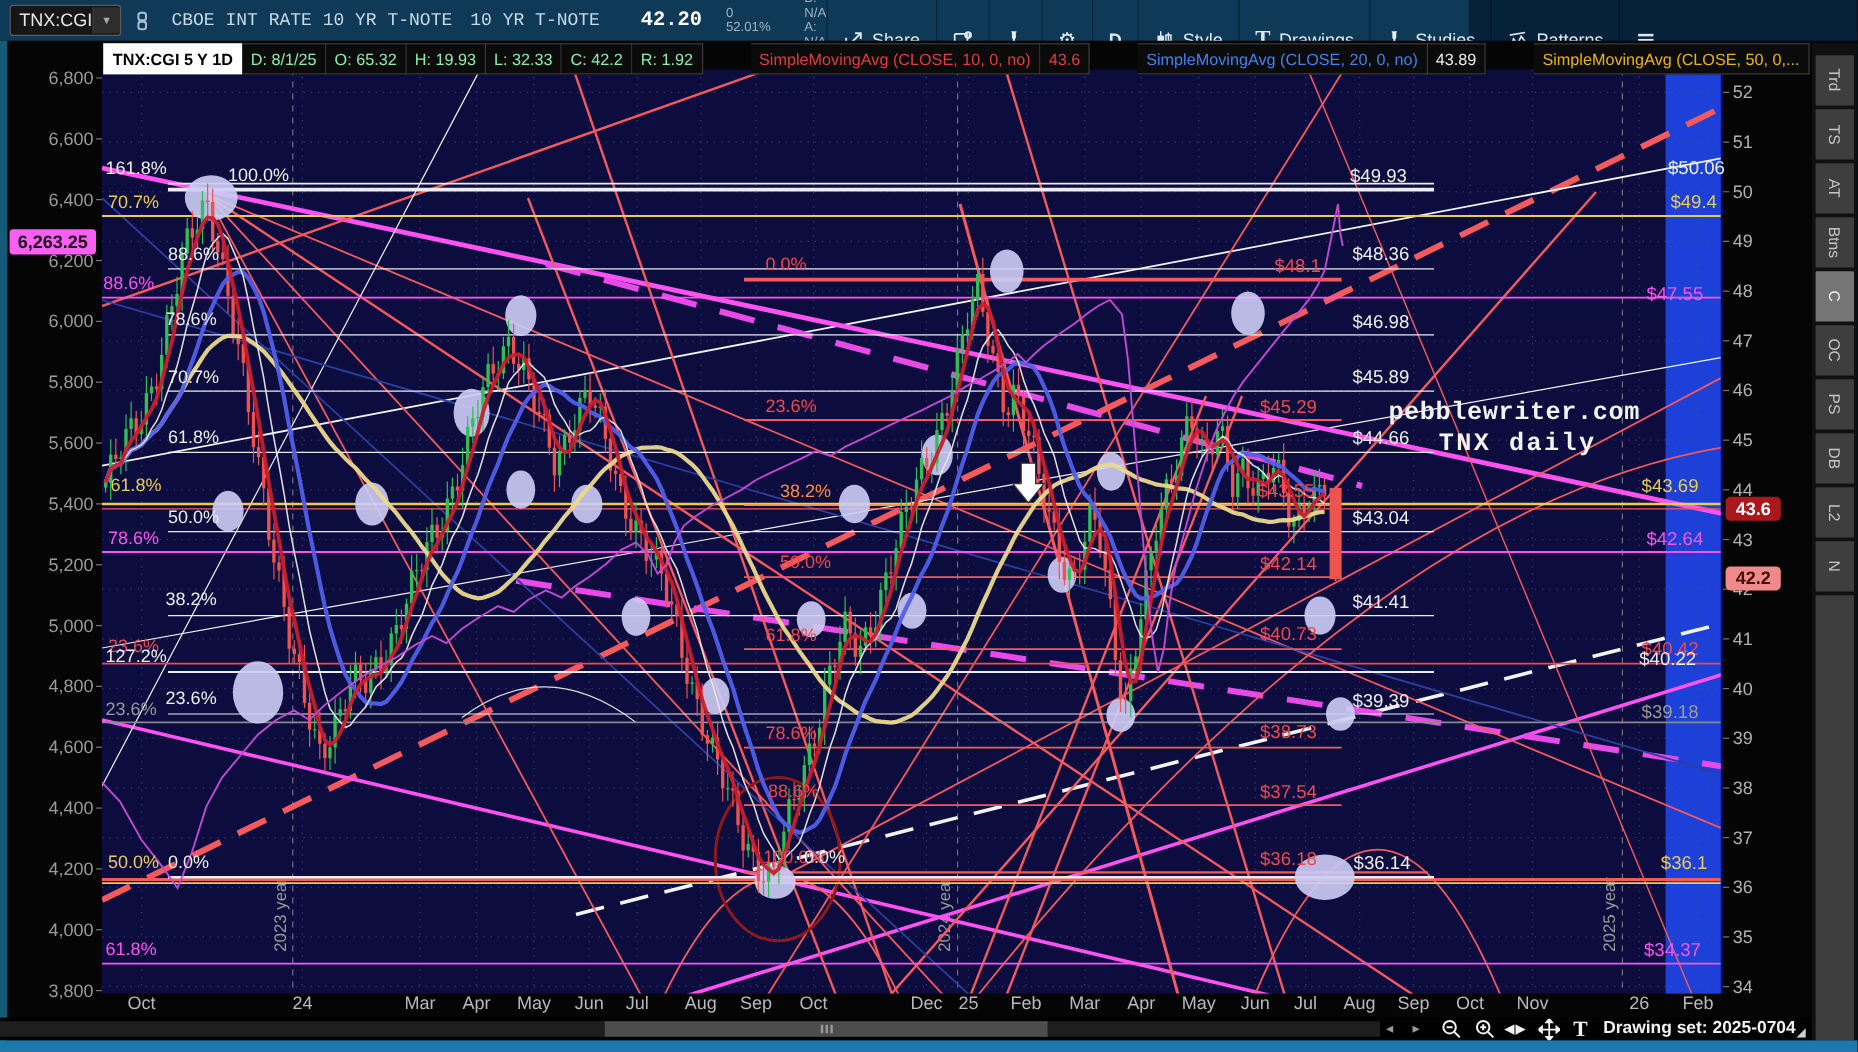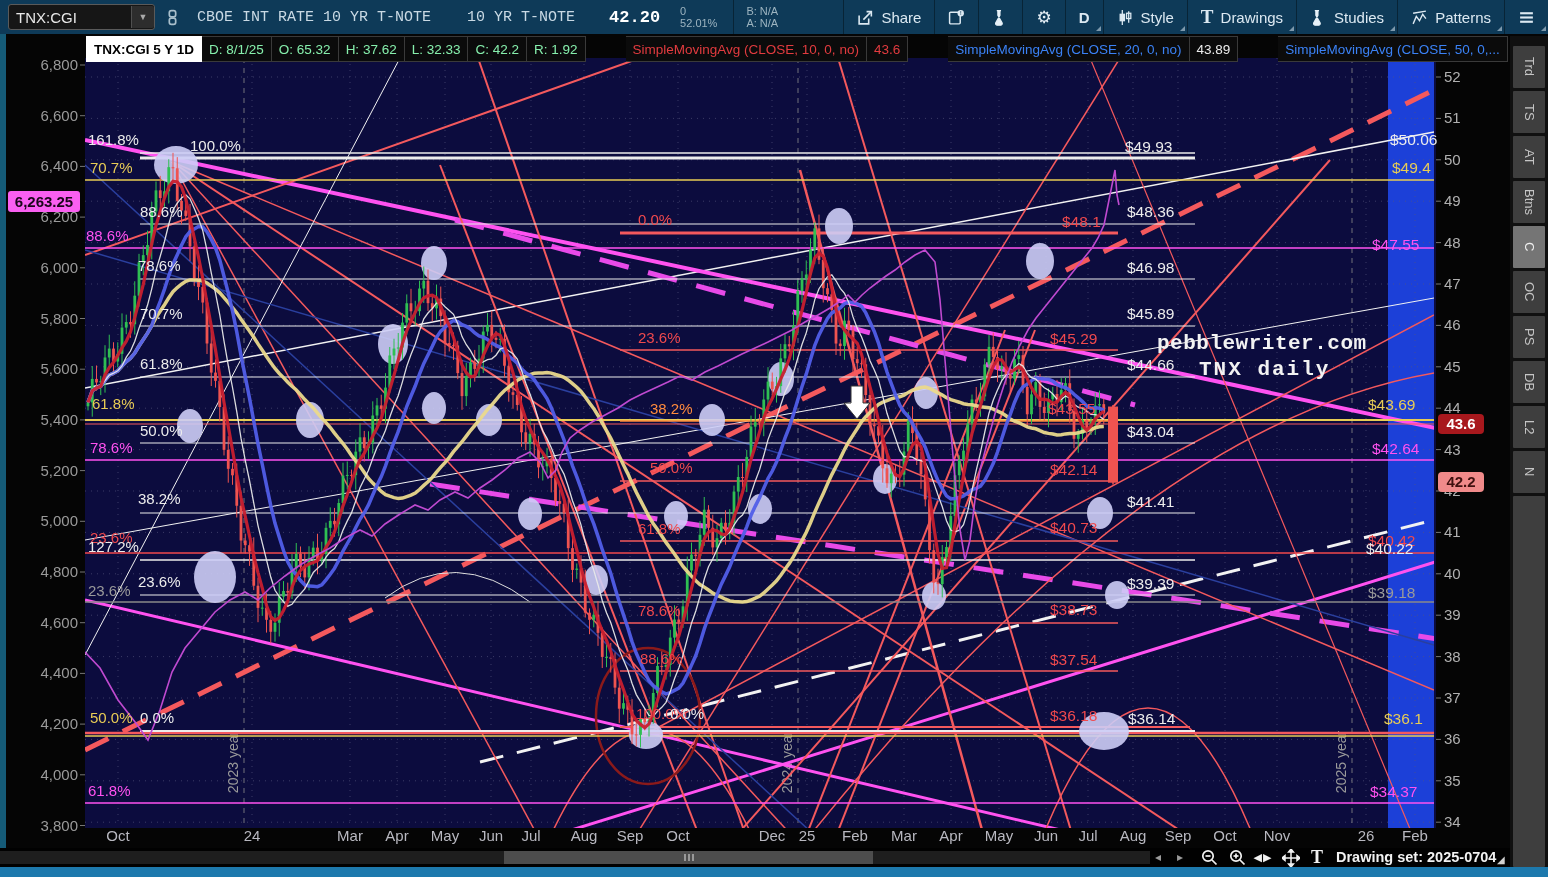--- a/index.html
+++ b/index.html
@@ -1,26 +1,26 @@
 <!DOCTYPE html>
 <html><head>
 <meta charset="utf-8">
 <style>
   html,body{margin:0;padding:0;background:#000;}
   body{font-family:"Liberation Sans",sans-serif;width:1548px;height:877px;overflow:hidden;position:relative;}
   .app{width:1548px;height:877px;position:relative;background:#06213a;}
 
   
-  .toolbar{position:absolute;left:0;top:0;width:1548px;height:34px;background:#0e3a58;display:flex;align-items:center;color:#c9d9e4;font-size:15px;}
+  .toolbar{position:absolute;left:0;top:0;width:1224px;height:34px;background:#0e3a58;display:flex;align-items:center;color:#c9d9e4;font-size:15px;}
   .symbox{margin-left:8px;width:138px;height:24px;background:#161616;border:1px solid #5a5a5a;border-radius:3px;display:flex;align-items:center;padding-left:7px;color:#e8e8e8;}
   .symbox .cap{margin-left:auto;width:22px;height:22px;background:#2d2d2d;border-left:1px solid #505050;display:flex;align-items:center;justify-content:center;color:#aaa;font-size:9px;border-radius:0 2px 2px 0;}
   .tb-txt{white-space:nowrap;font-family:Liberation Mono, monospace;}
   .tb-sep{width:1px;height:34px;background:rgba(0,0,0,.38);}
   .stack{display:flex;flex-direction:column;font-size:11px;line-height:12px;color:#9db4c0;}
-  .tb-btn{height:34px;display:flex;align-items:center;gap:7px;padding:0 13px;border-left:1px solid rgba(0,0,0,.38);color:#dce9f2;position:relative;cursor:default;}
+  .tb-btn{height:34px;display:flex;align-items:center;gap:7px;padding:16px 13px;border-left:1px solid rgba(0,0,0,.38);color:#dce9f2;position:relative;cursor:default;}
   .tb-btn.dd::after{content:"";position:absolute;right:2px;bottom:3px;border-left:5px solid transparent;border-bottom:5px solid #7d98ab;}
   .tb-right{margin-left:auto;display:flex;height:34px;}
   .icon16{width:17px;height:17px;flex:0 0 auto;}
   .gear-glyph{font-size:17px;line-height:17px;color:#e4eef5;}
 
   
   .chart-wrap{position:absolute;left:0;top:34px;width:1548px;height:843px;background:#050505;}
   svg text{font-family:"Liberation Sans",sans-serif;}
   .wm{font-family:"Liberation Mono",monospace;font-weight:bold;}
 
@@ -59,21 +59,21 @@
       <span>TNX:CGI</span>
       <span class="cap">▼</span>
     </div>
     <svg class="icon16" style="margin-left:9px" viewBox="0 0 16 16">
         <g fill="none" stroke="#a9bfcc" stroke-width="1.6">
           <rect x="5" y="1.5" width="6" height="6" rx="2"></rect>
           <rect x="5" y="8.5" width="6" height="6" rx="2"></rect>
         </g>
       </svg>
     <span class="tb-txt" style="margin-left:16px">CBOE INT RATE 10 YR T-NOTE</span>
-    <span class="tb-txt" style="margin-left:36px">10 YR T-NOTE</span>
+    <span class="tb-txt" style="margin-left:15px">10 YR T-NOTE</span>
     <span class="tb-txt" style="margin-left:34px;font-size:17px;font-weight:bold;color:#fff">42.20</span>
     <div class="stack" style="margin-left:20px">
       <span>0</span>
       <span>52.01%</span>
     </div>
     <div class="tb-sep" style="margin-left:16px"></div>
     <div class="stack" style="margin-left:12px">
       <span>B: N/A</span>
       <span>A: N/A</span>
     </div>
@@ -970,31 +970,31 @@
           <text x="1366" y="841" fill="#b8b8c0" font-size="15" text-anchor="middle">26</text>
           <text x="1415" y="841" fill="#b8b8c0" font-size="15" text-anchor="middle">Feb</text>
         </g>
       </svg>
 
     <div class="header-row">
       <div class="hr-title">TNX:CGI 5 Y 1D</div>
       <div id="ohlc-row" style="display:flex">
           <div class="hr-box">D: 8/1/25</div>
           <div class="hr-box">O: 65.32</div>
-          <div class="hr-box">H: 37.62</div>
+          <div class="hr-box">H: 19.93</div>
           <div class="hr-box">L: 32.33</div>
           <div class="hr-box">C: 42.2</div>
           <div class="hr-box">R: 1.92</div>
         </div>
       <div id="studies-row" style="display:flex">
           <div class="hr-study" style="color: rgb(226, 59, 63);">SimpleMovingAvg (CLOSE, 10, 0, no)</div>
           <div class="hr-box" style="color: rgb(226, 59, 63);">43.6</div>
           <div class="hr-study" style="color: #3b82f6;">SimpleMovingAvg (CLOSE, 20, 0, no)</div>
           <div class="hr-box" style="color: rgb(236, 236, 236);">43.89</div>
-          <div class="hr-study" style="color: #3b82f6;">SimpleMovingAvg (CLOSE, 50, 0,...</div>
+          <div class="hr-study" style="color: #eab308;">SimpleMovingAvg (CLOSE, 50, 0,...</div>
         </div>
     </div>
 
     <div class="sidebar" id="sidebar">
         <div class="side-tab">Trd</div>
         <div class="side-tab">TS</div>
         <div class="side-tab">AT</div>
         <div class="side-tab">Btns</div>
         <div class="side-tab active">C</div>
         <div class="side-tab">OC</div>

